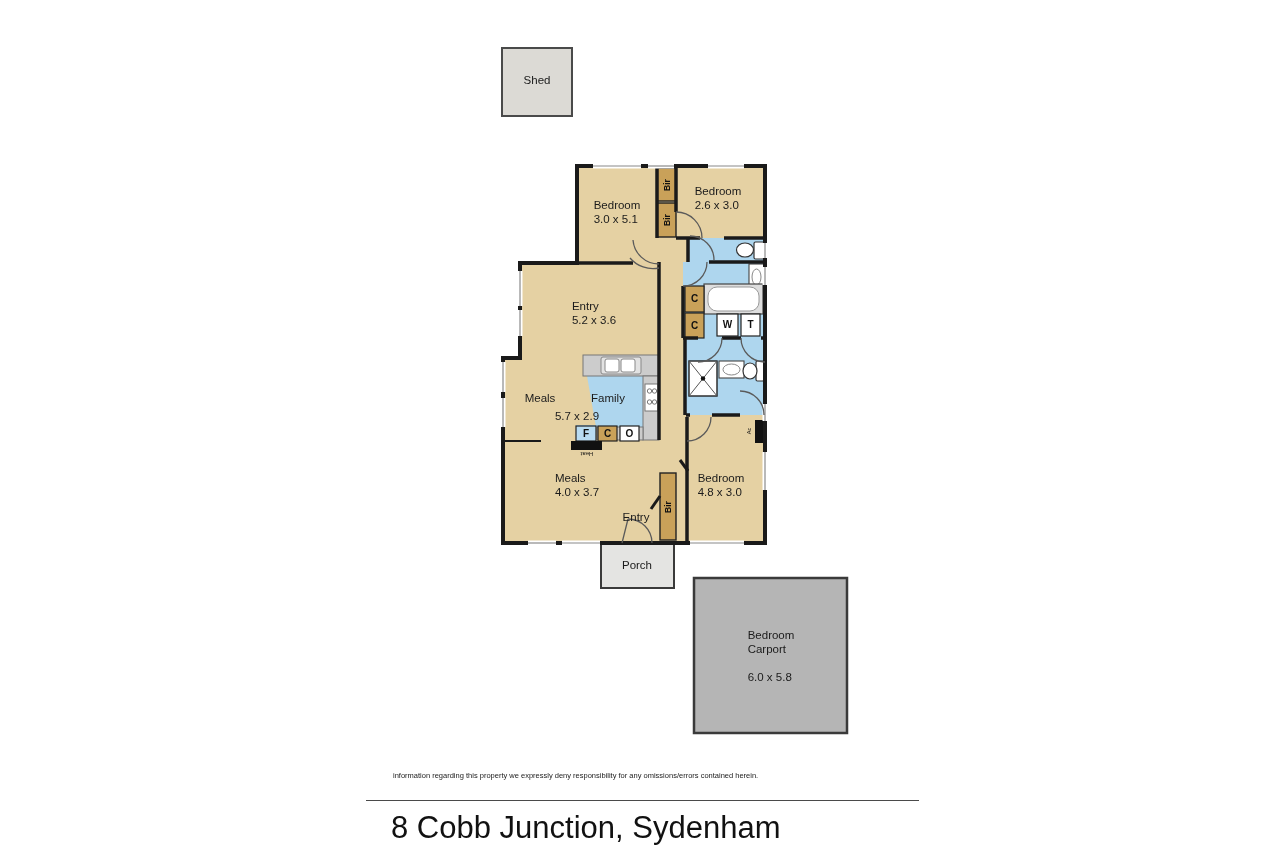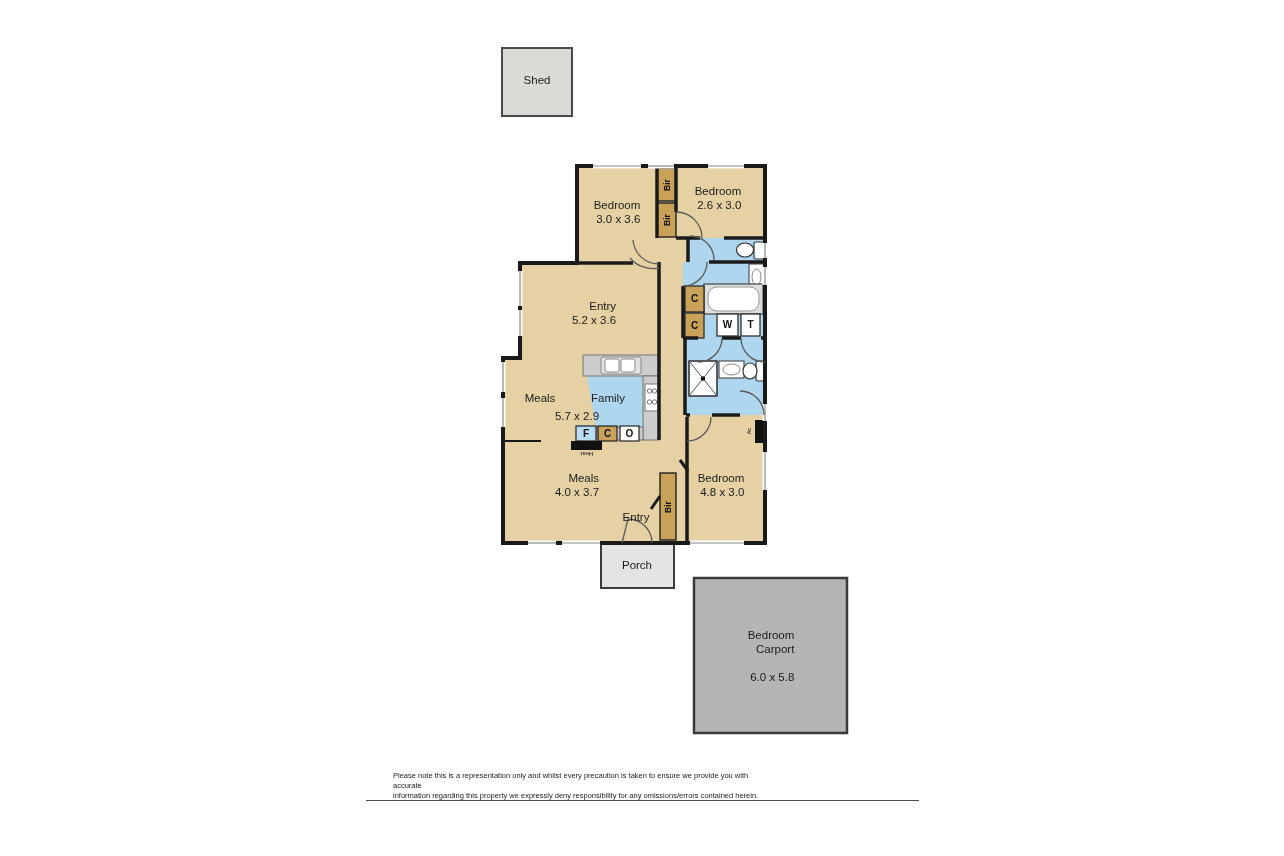--- a/index.html
+++ b/index.html
@@ -1,19 +1,19 @@
 <!DOCTYPE html>
 <html><head>
 <meta charset="utf-8">
 <style>
   html,body{margin:0;padding:0;background:#fff;}
   #canvas{position:relative;width:1284px;height:856px;background:#ffffff;overflow:hidden;
           font-family:"Liberation Sans",sans-serif;}
   #plan-svg{position:absolute;left:0;top:0;}
-  .lbl{position:absolute;transform:translate(-50%,-50%);text-align:right;color:#1b1b1b;
+  .lbl{position:absolute;transform:translate(-50%,-50%);text-align:left;color:#1b1b1b;
        font:11.5px/13.5px "Liberation Sans",sans-serif;white-space:nowrap;}
   .fix{position:absolute;transform:translate(-50%,-50%);color:#111;
        font:bold 10px/10px "Liberation Sans",sans-serif;white-space:nowrap;}
   .rot270{transform:translate(-50%,-50%) rotate(-90deg);font:bold 8.5px/8.5px "Liberation Sans",sans-serif;}
   .rot180{transform:translate(-50%,-50%) rotate(180deg);font:6px/6px "Liberation Sans",sans-serif;}
   .rotac{transform:translate(-50%,-50%) rotate(-90deg);font:5.5px/5.5px "Liberation Sans",sans-serif;color:#111;}
   .dims-gap{margin-top:15px;}
   #disclaimer{position:absolute;left:393px;top:771px;width:380px;color:#222;
        font:7.5px/10px "Liberation Sans",sans-serif;text-align:left;}
   #footer-rule{position:absolute;left:366px;top:800px;width:553px;height:1px;background:#4a4a4a;}
@@ -173,21 +173,21 @@
       <path d="M765,362 A24,24 0 0 1 741,338"></path>
       <path d="M687,441 A24,24 0 0 0 711,417"></path>
       <path d="M740,391 A24,24 0 0 1 764,415"></path>
       <path d="M628,519 A24,24 0 0 1 652,543"></path>
       <line x1="622" y1="543" x2="628" y2="519"></line>
     </g>
   </svg>
 
   <div class="lbl" style="left:617px;top:212px">
     <div>Bedroom</div>
-    <div>3.0 x 3.6</div>
+    <div>3.0 x 5.1</div>
   </div>
   <div class="lbl" style="left:718px;top:198px">
     <div>Bedroom</div>
     <div>2.6 x 3.0</div>
   </div>
   <div class="lbl" style="left:594px;top:313px">
     <div>Entry</div>
     <div>5.2 x 3.6</div>
   </div>
   <div class="lbl" style="left:540px;top:399px">
@@ -229,18 +229,18 @@
   <div class="fix" style="left:629.5px;top:433.5px">O</div>
   <div class="fix" style="left:727.5px;top:325px">W</div>
   <div class="fix" style="left:750.5px;top:325px">T</div>
   <div class="fix rot270" style="left:666.5px;top:184.5px">Bir</div>
   <div class="fix rot270" style="left:666.5px;top:220px">Bir</div>
   <div class="fix rot270" style="left:668px;top:506.5px">Bir</div>
   <div class="fix rot180" style="left:586.5px;top:454px">Heat</div>
   <div class="fix rotac" style="left:750px;top:431px">Ac</div>
 
   <div id="disclaimer">
-    <div>Please note this is a representation only and whilst every precaution is taken to ensure we provide you with accurate</div>
     <div>information regarding this property we expressly deny responsibility for any omissions/errors contained herein.</div>
   </div>
   <div id="footer-rule"></div>
+  <div id="page-title">8 Cobb Junction, Sydenham</div>
 
 </div>
 
 </body></html>

